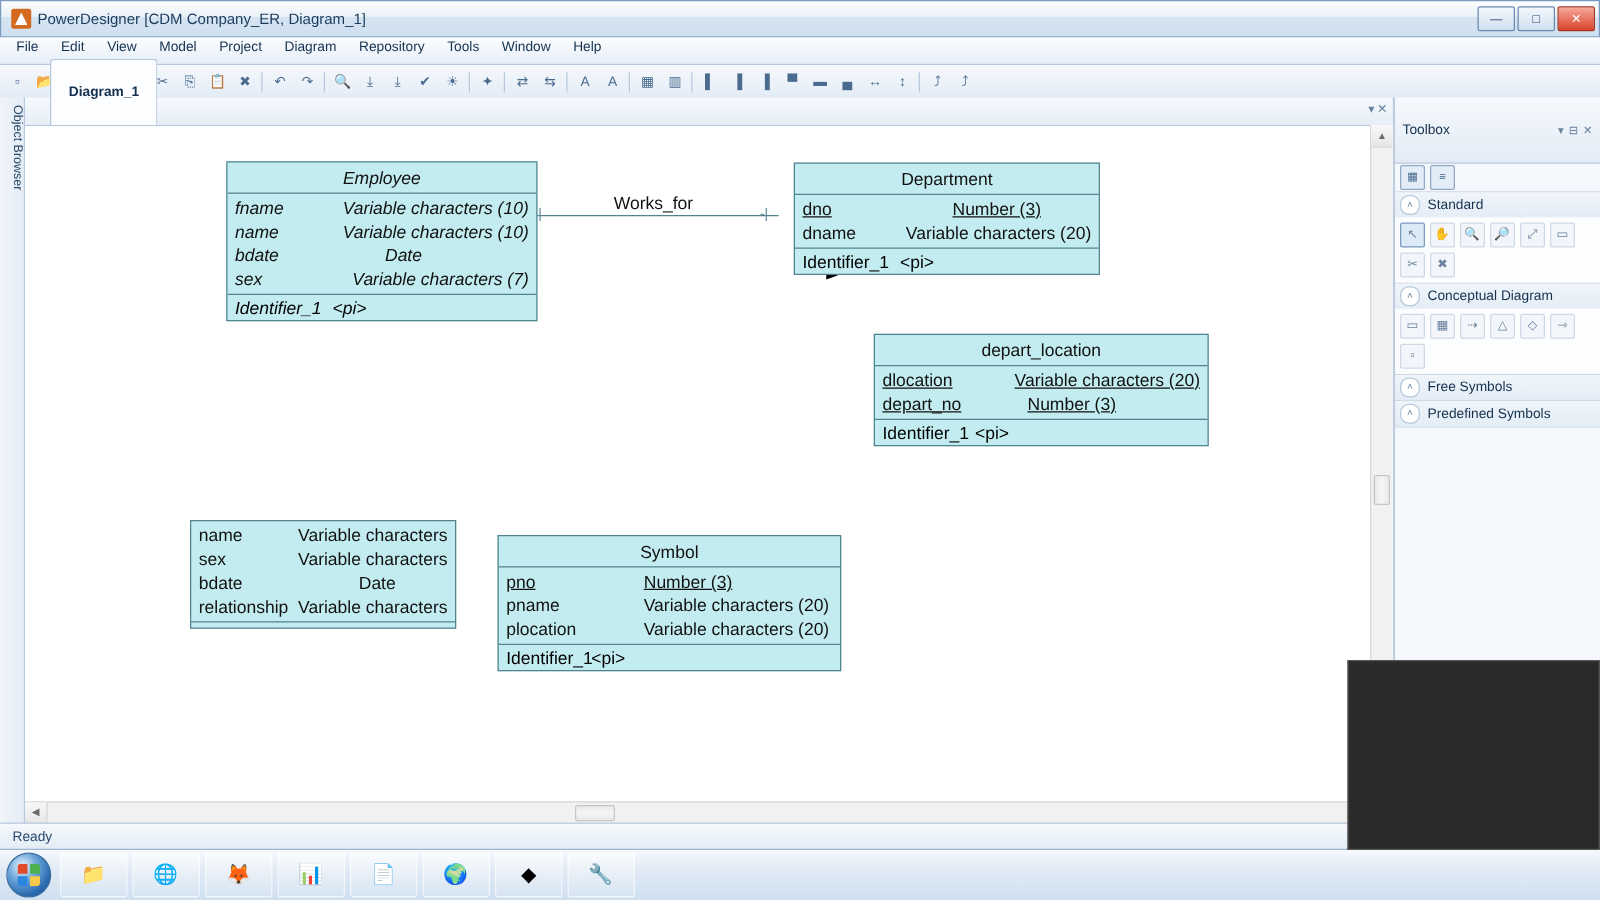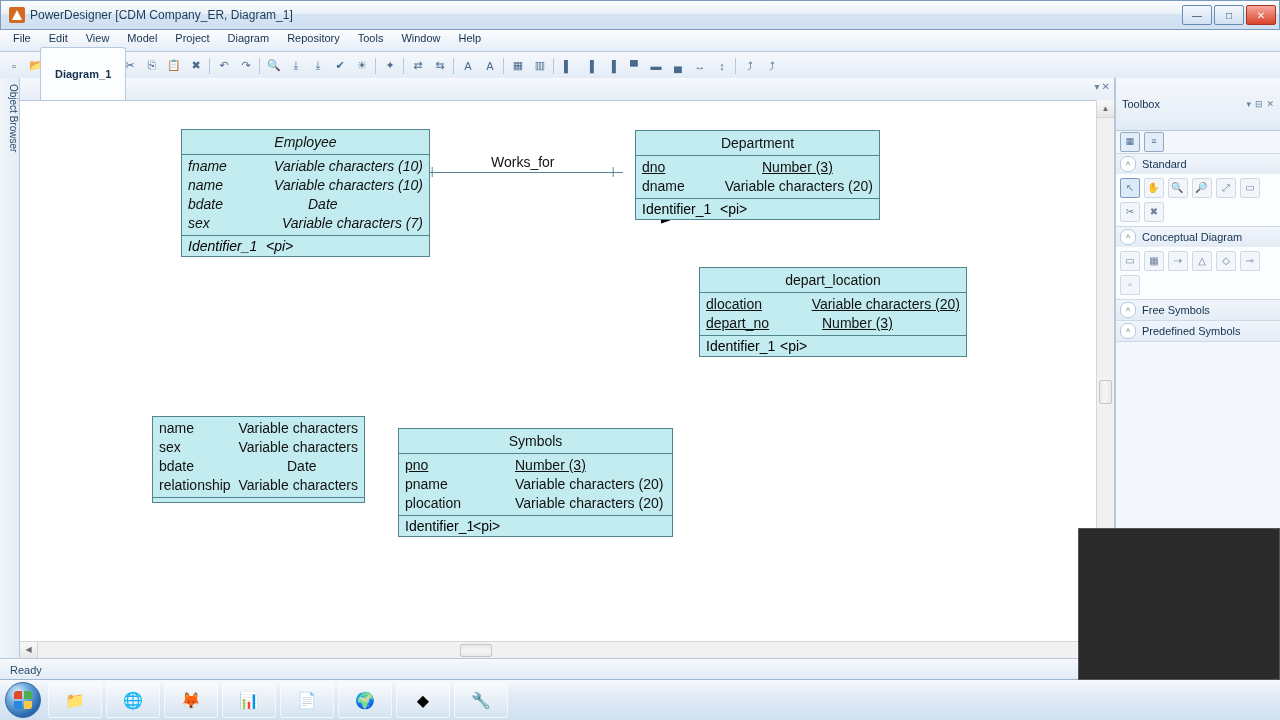--- a/index.html
+++ b/index.html
@@ -249,21 +249,21 @@
               <div class="c2"></div>
               <div class="c3">Variable characters</div>
             </div>
           </div>
           <div class="e-ident">
             <div class="c1" style="width: 86px;"></div>
             <div></div>
           </div>
         </div>
         <div class="entity" style="left: 378px; top: 327px; width: 273px;">
-          <div class="e-title">Symbols</div>
+          <div class="e-title">Symbol</div>
           <div class="e-attrs">
             <div class="row">
               <div class="c1" style="width: 68px;"><span class="u">pno</span></div>
               <div class="c2"><span class="u"><pi></pi></span></div>
               <div class="c3"><span class="u">Number (3)</span></div>
             </div>
             <div class="row">
               <div class="c1" style="width: 68px;">pname</div>
               <div class="c2"></div>
               <div class="c3">Variable characters (20)</div>

